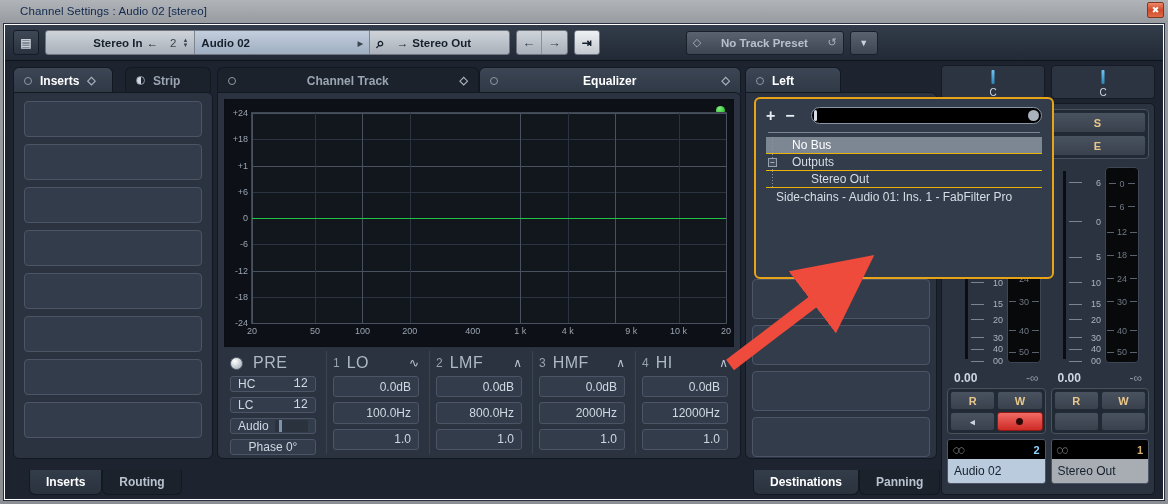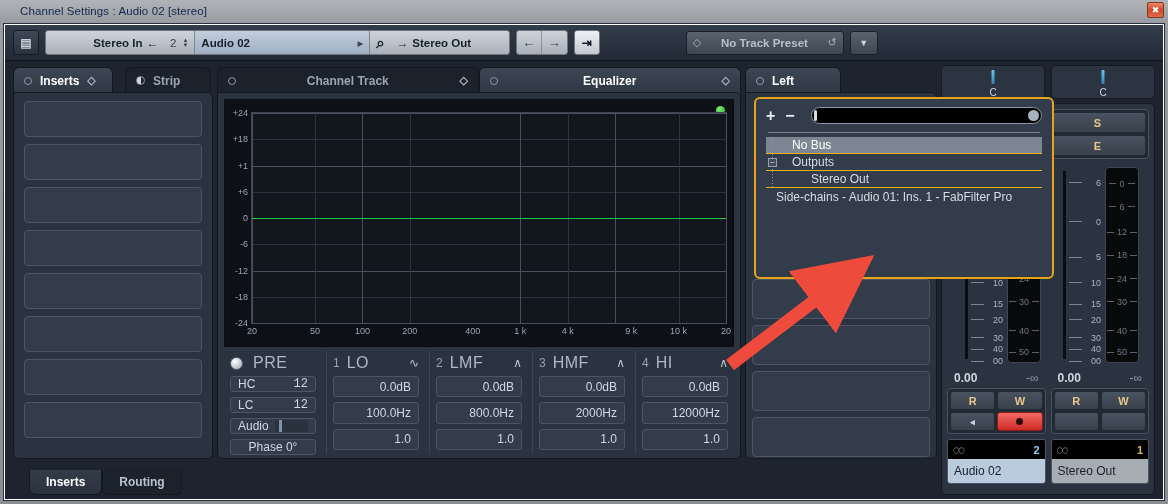--- a/index.html
+++ b/index.html
@@ -569,20 +569,24 @@
           </div>
 
           <div id="send-slots">
             <div class="send-slot"></div>
             <div class="send-slot"></div>
             <div class="send-slot"></div>
             <div class="send-slot"></div>
           </div>
         </div>
 
+        <div class="bottab-row" style="left:8px;">
+          <div class="bottab active">Destinations</div>
+          <div class="bottab inactive">Panning</div>
+        </div>
       </div>
 
       <div id="col-right">
         <div id="pan-row">
           <div class="pan-box">
             <span class="pan-tick"></span>
             <span class="pan-lbl">C</span>
           </div>
           <div class="pan-box">
             <span class="pan-tick"></span>

